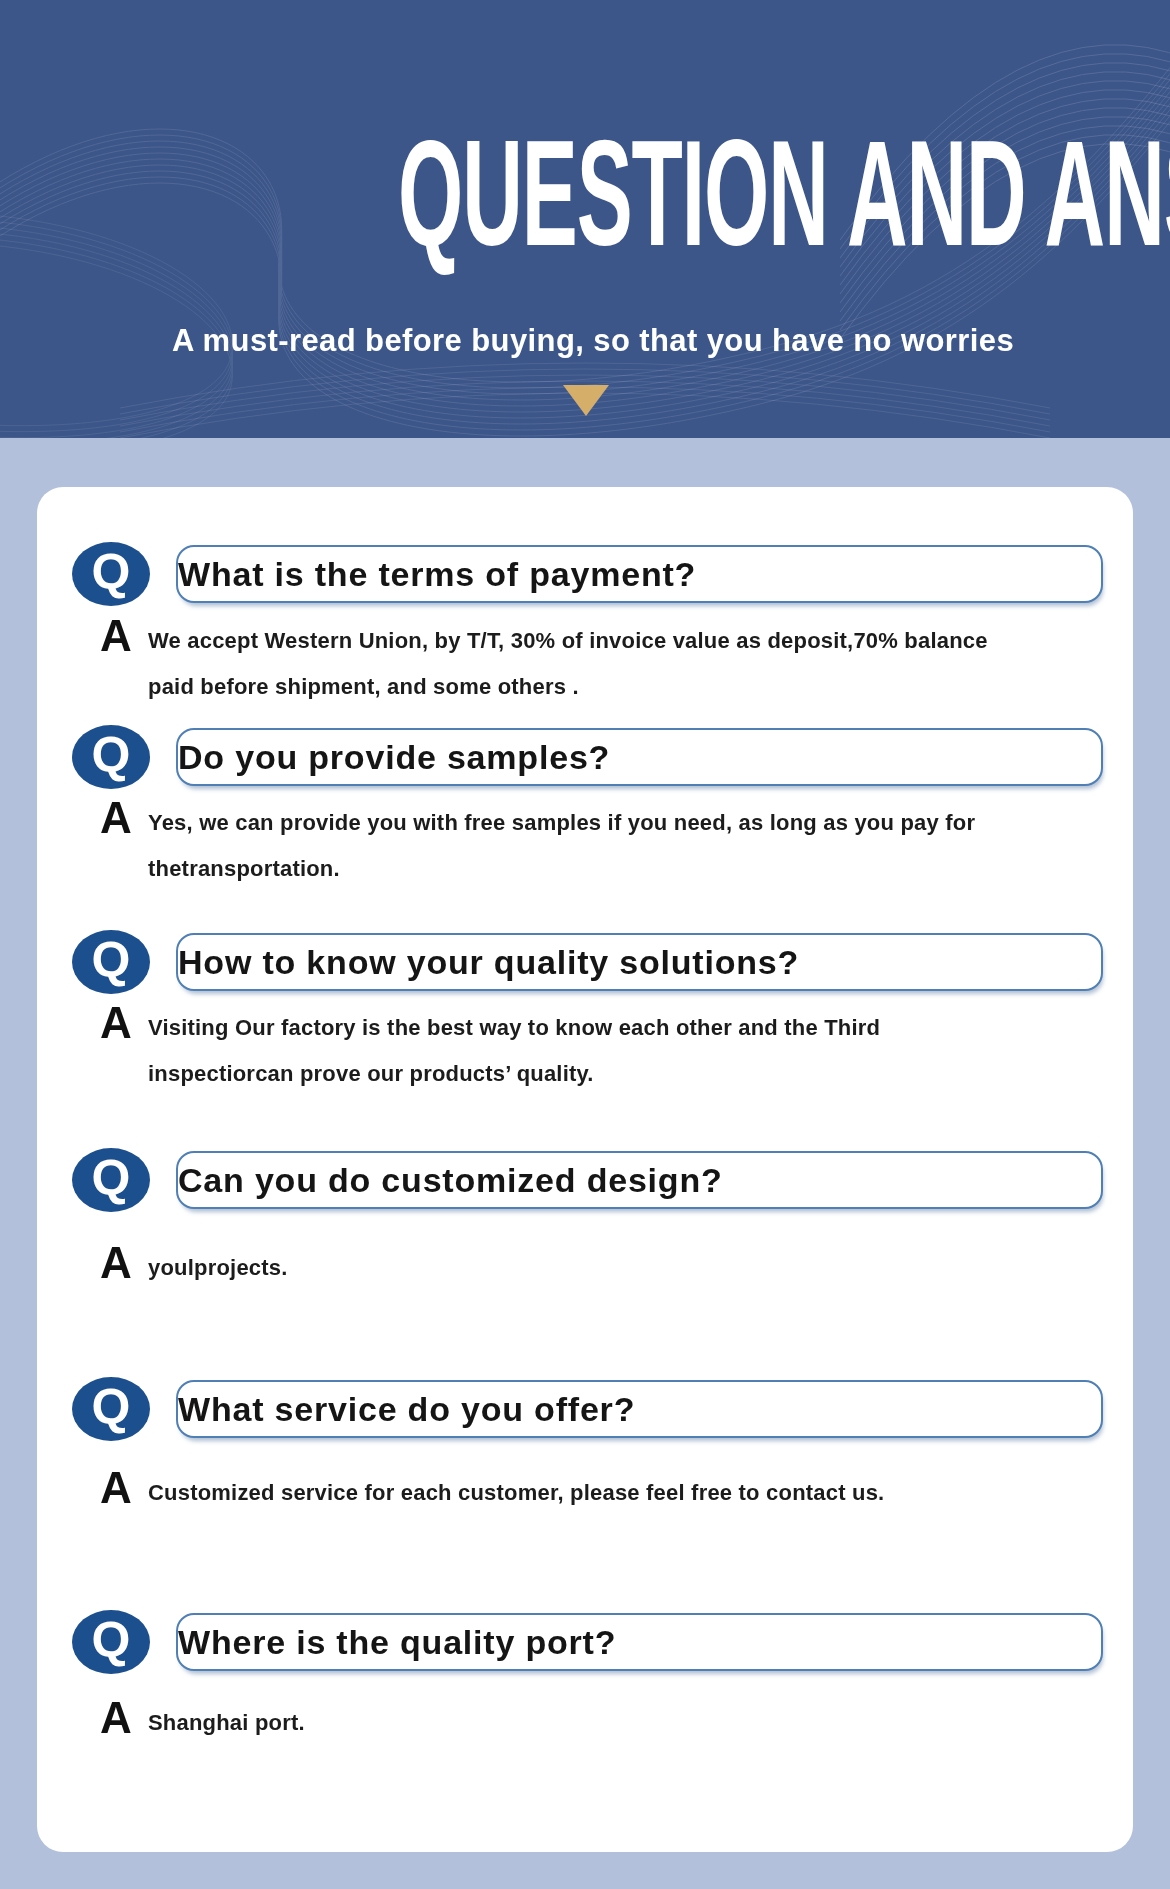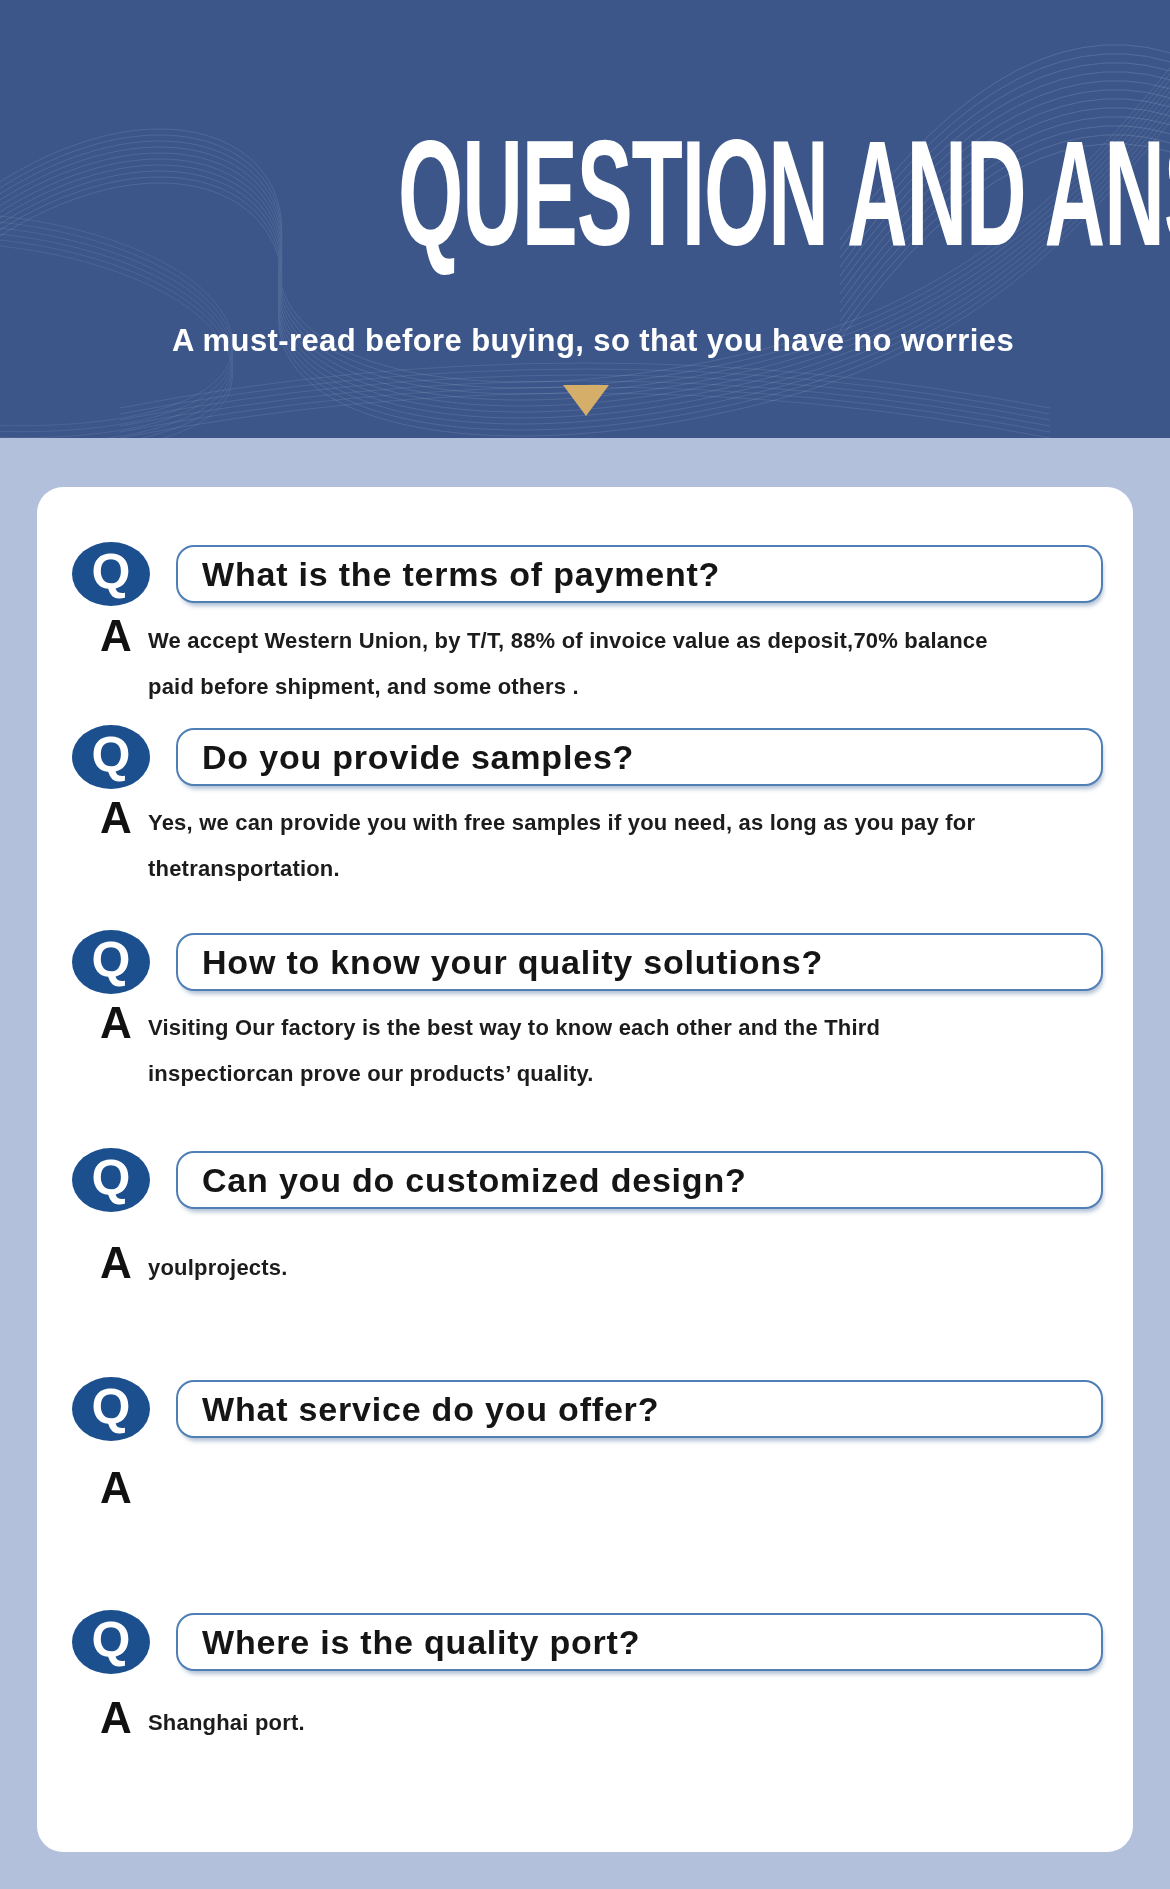--- a/index.html
+++ b/index.html
@@ -56,21 +56,20 @@
   }
   .qletter {
     color:#ffffff; font-size:50px; font-weight:700; line-height:1;
     padding-bottom:4px;
   }
   .qbox {
     flex:1 1 auto; height:58px;
     background:#ffffff;
     border:2px solid #4f7fb5; border-radius:18px;
     display:flex; align-items:center;
-    padding-left:24px;
     box-shadow:2px 5px 4px -2px rgba(100,130,170,0.5);
   }
   .qtext {
     font-size:34px; font-weight:700; color:#151515; letter-spacing:0.8px;
     white-space:nowrap;
   }
 
   .arow {
     position:absolute; left:63px; right:20px;
     display:flex; gap:16px; align-items:flex-start;
@@ -158,21 +157,21 @@
     <div class="qbadge">
         <span class="qletter">Q</span>
       </div>
     <div class="qbox">
         <span class="qtext">What is the terms of payment?</span>
       </div>
   </div>
   <div class="arow a1">
     <div class="aletter">A</div>
     <div class="atext">
-      <div class="aline">We accept Western Union, by T/T, 88% of invoice value as deposit,70% balance</div>
+      <div class="aline">We accept Western Union, by T/T, 30% of invoice value as deposit,70% balance</div>
       <div class="aline">paid before shipment, and some others .</div>
     </div>
   </div>
 
   <div class="qrow q2">
     <div class="qbadge">
         <span class="qletter">Q</span>
       </div>
     <div class="qbox">
         <span class="qtext">Do you provide samples?</span>
@@ -220,20 +219,23 @@
   <div class="qrow q5">
     <div class="qbadge">
         <span class="qletter">Q</span>
       </div>
     <div class="qbox">
         <span class="qtext">What service do you offer?</span>
       </div>
   </div>
   <div class="arow a5">
     <div class="aletter">A</div>
+    <div class="atext">
+      <div class="aline">Customized service for each customer, please feel free to contact us.</div>
+    </div>
   </div>
 
   <div class="qrow q6">
     <div class="qbadge">
         <span class="qletter">Q</span>
       </div>
     <div class="qbox">
         <span class="qtext">Where is the quality port?</span>
       </div>
   </div>

